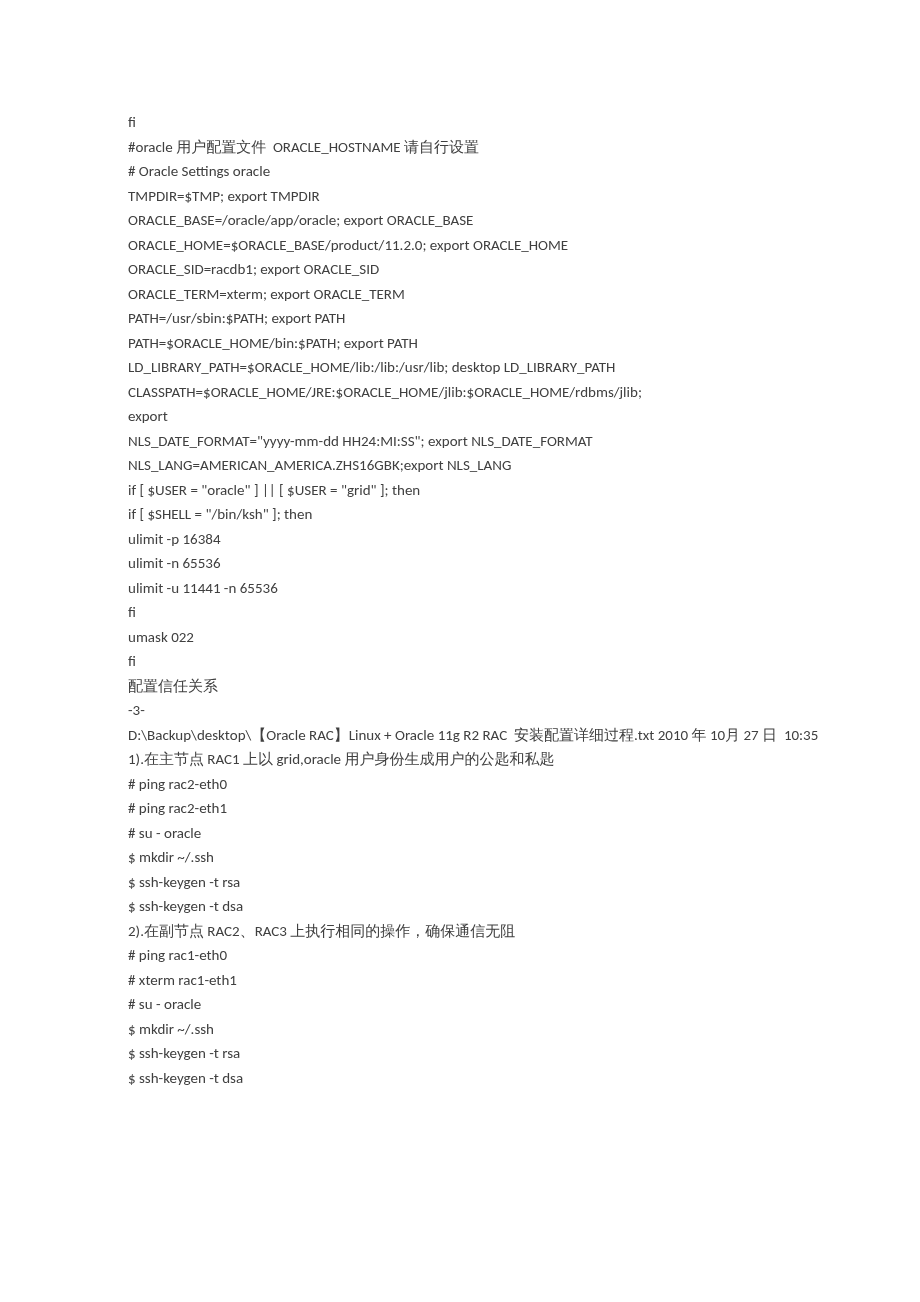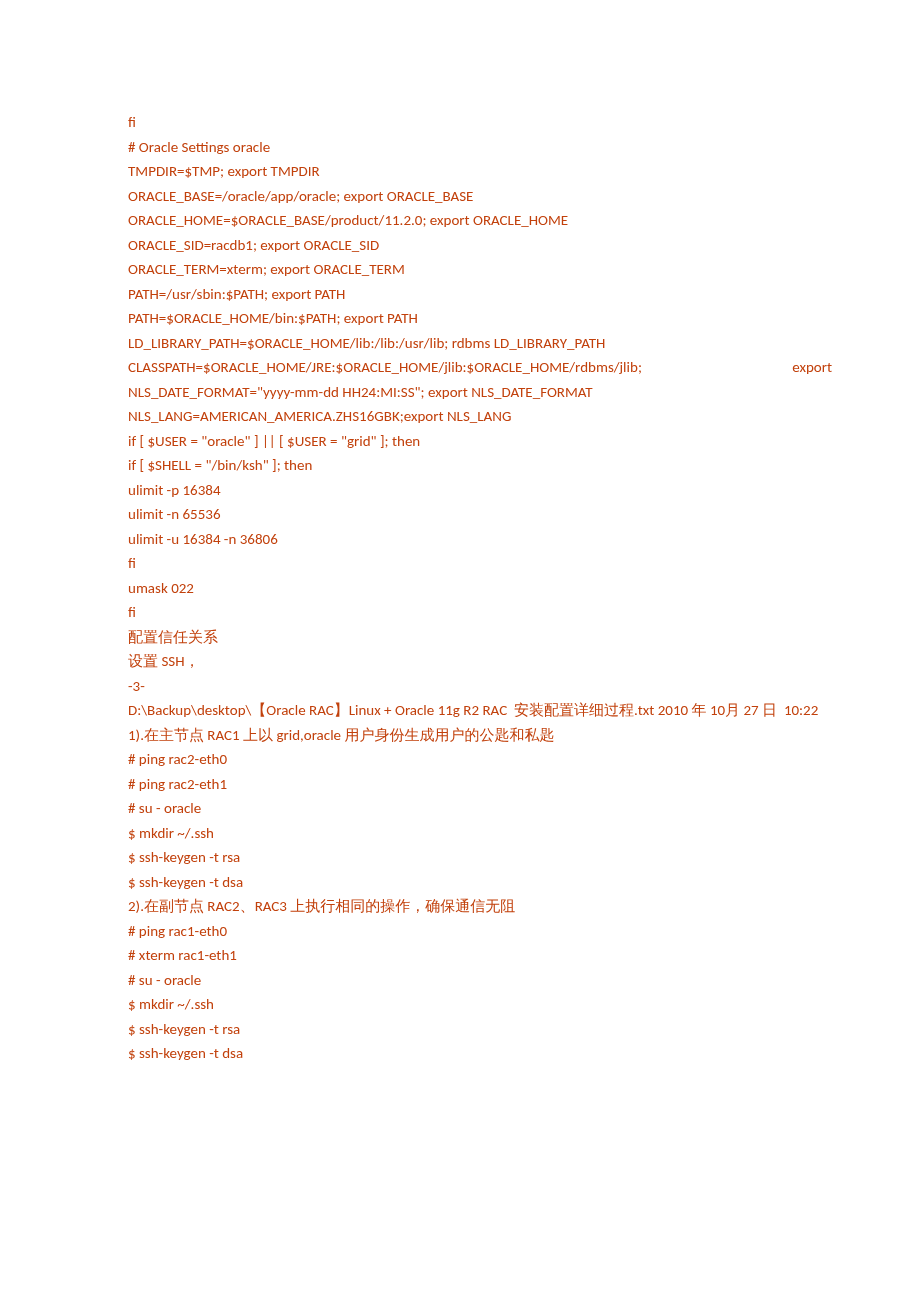--- a/index.html
+++ b/index.html
@@ -3,69 +3,70 @@
 <meta charset="utf-8">
 <style>
   body {
     margin: 0;
     padding: 0;
     background: #ffffff;
     font-family: Calibri, "Segoe UI", Arial, sans-serif;
     width: 920px;
   }
   .page {
-    padding: 110px 88px 110px 128px;
+    padding: 110px 64px 110px 128px;
     font-size: 15px;
     line-height: 24.5px;
-    color: #c2410c;
+    color: #404040;
   }
   .line {
     white-space: pre-wrap;
     word-break: break-word;
   }
   .justify {
     display: flex;
     justify-content: space-between;
+    flex-direction: column;
   }
 </style>
 </head>
 <body>
 
 <div class="page">
   <div id="block1">
       <div class="line">fi</div>
+      <div class="line">#oracle 用户配置文件  ORACLE_HOSTNAME 请自行设置</div>
       <div class="line"># Oracle Settings oracle</div>
       <div class="line">TMPDIR=$TMP; export TMPDIR</div>
       <div class="line">ORACLE_BASE=/oracle/app/oracle; export ORACLE_BASE</div>
       <div class="line">ORACLE_HOME=$ORACLE_BASE/product/11.2.0; export ORACLE_HOME</div>
       <div class="line">ORACLE_SID=racdb1; export ORACLE_SID</div>
       <div class="line">ORACLE_TERM=xterm; export ORACLE_TERM</div>
       <div class="line">PATH=/usr/sbin:$PATH; export PATH</div>
       <div class="line">PATH=$ORACLE_HOME/bin:$PATH; export PATH</div>
-      <div class="line">LD_LIBRARY_PATH=$ORACLE_HOME/lib:/lib:/usr/lib; rdbms LD_LIBRARY_PATH</div>
+      <div class="line">LD_LIBRARY_PATH=$ORACLE_HOME/lib:/lib:/usr/lib; desktop LD_LIBRARY_PATH</div>
     </div>
   <div class="line justify">
     <span>CLASSPATH=$ORACLE_HOME/JRE:$ORACLE_HOME/jlib:$ORACLE_HOME/rdbms/jlib;</span>
     <span>export</span>
   </div>
   <div id="block2">
       <div class="line">NLS_DATE_FORMAT="yyyy-mm-dd HH24:MI:SS"; export NLS_DATE_FORMAT</div>
       <div class="line">NLS_LANG=AMERICAN_AMERICA.ZHS16GBK;export NLS_LANG</div>
       <div class="line">if [ $USER = "oracle" ] || [ $USER = "grid" ]; then</div>
       <div class="line">if [ $SHELL = "/bin/ksh" ]; then</div>
       <div class="line">ulimit -p 16384</div>
       <div class="line">ulimit -n 65536</div>
-      <div class="line">ulimit -u 16384 -n 36806</div>
+      <div class="line">ulimit -u 11441 -n 65536</div>
       <div class="line">fi</div>
       <div class="line">umask 022</div>
       <div class="line">fi</div>
       <div class="line">配置信任关系</div>
-      <div class="line">设置 SSH，</div>
       <div class="line">-3-</div>
-      <div class="line">D:\Backup\desktop\【Oracle RAC】Linux + Oracle 11g R2 RAC  安装配置详细过程.txt 2010 年 10月 27 日  10:22</div>
+      <div class="line">D:\Backup\desktop\【Oracle RAC】Linux + Oracle 11g R2 RAC  安装配置详细过程.txt 2010 年 10月 27 日  10:35</div>
       <div class="line">1).在主节点 RAC1 上以 grid,oracle 用户身份生成用户的公匙和私匙</div>
       <div class="line"># ping rac2-eth0</div>
       <div class="line"># ping rac2-eth1</div>
       <div class="line"># su - oracle</div>
       <div class="line">$ mkdir ~/.ssh</div>
       <div class="line">$ ssh-keygen -t rsa</div>
       <div class="line">$ ssh-keygen -t dsa</div>
       <div class="line">2).在副节点 RAC2、RAC3 上执行相同的操作，确保通信无阻</div>
       <div class="line"># ping rac1-eth0</div>
       <div class="line"># xterm rac1-eth1</div>

